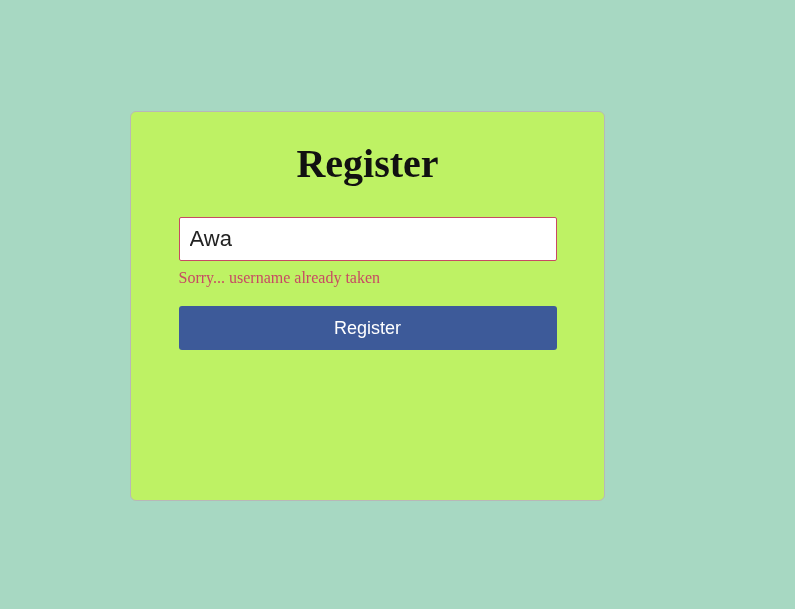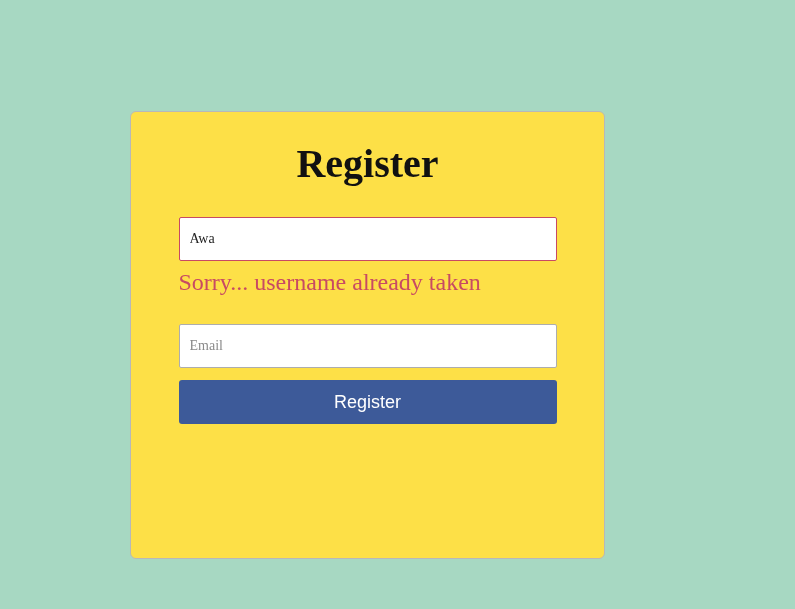--- a/index.html
+++ b/index.html
@@ -9,22 +9,22 @@
       font-family: -apple-system, BlinkMacSystemFont, "Segoe UI", Arial, sans-serif;
       display: flex;
       justify-content: flex-start;
       align-items: flex-start;
     }
     .card {
       position: absolute;
       left: 130px;
       top: 111px;
       width: 475px;
-      height: 448px;
-      background: #fde047;
+      height: 390px;
+      background: #bef264;
       border: 1px solid #b8b8b8;
       border-radius: 6px;
       padding-top: 28px;
     }
     .title {
       font-family: Georgia, "Times New Roman", serif;
       font-size: 40px;
       font-weight: 700;
       text-align: center;
       color: #111;
@@ -32,37 +32,36 @@
     }
     .form {
       width: 378px;
       margin: 0 auto;
     }
     .field {
       width: 100%;
       height: 44px;
       border: 1px solid #adadad;
       border-radius: 2px;
-      font-size: 14px;
+      font-size: 22px;
       padding: 16px 10px;
       color: #222;
       background: #fff;
       outline: none;
       display: block;
-      font-family: Liberation Serif, serif;
     }
     .field::placeholder { color: #8a8a8a; }
     .field.invalid { border-color: #c84a63; }
     .row { margin-bottom: 12px; }
     .error-msg {
       font-family: Georgia, "Times New Roman", serif;
-      font-size: 24px;
+      font-size: 16px;
       color: #c84a63;
       margin-top: 8px;
-      margin-bottom: 28px;
+      margin-bottom: 19px;
     }
     .submit-btn {
       width: 100%;
       height: 44px;
       background: #3d5a99;
       color: #fff;
       border: none;
       border-radius: 3px;
       font-size: 18px;
       cursor: pointer;
@@ -71,18 +70,15 @@
 </head>
 <body>
 
 <div class="card">
   <h1 class="title">Register</h1>
   <div class="form">
     <div class="row" style="margin-bottom:0;">
       <input type="text" class="field invalid" value="Awa" style="">
     </div>
     <div class="error-msg">Sorry... username already taken</div>
-    <div class="row">
-      <input type="text" class="field" placeholder="Email" style="">
-    </div>
     <button class="submit-btn">Register</button>
   </div>
 </div>
 
 </body></html>

